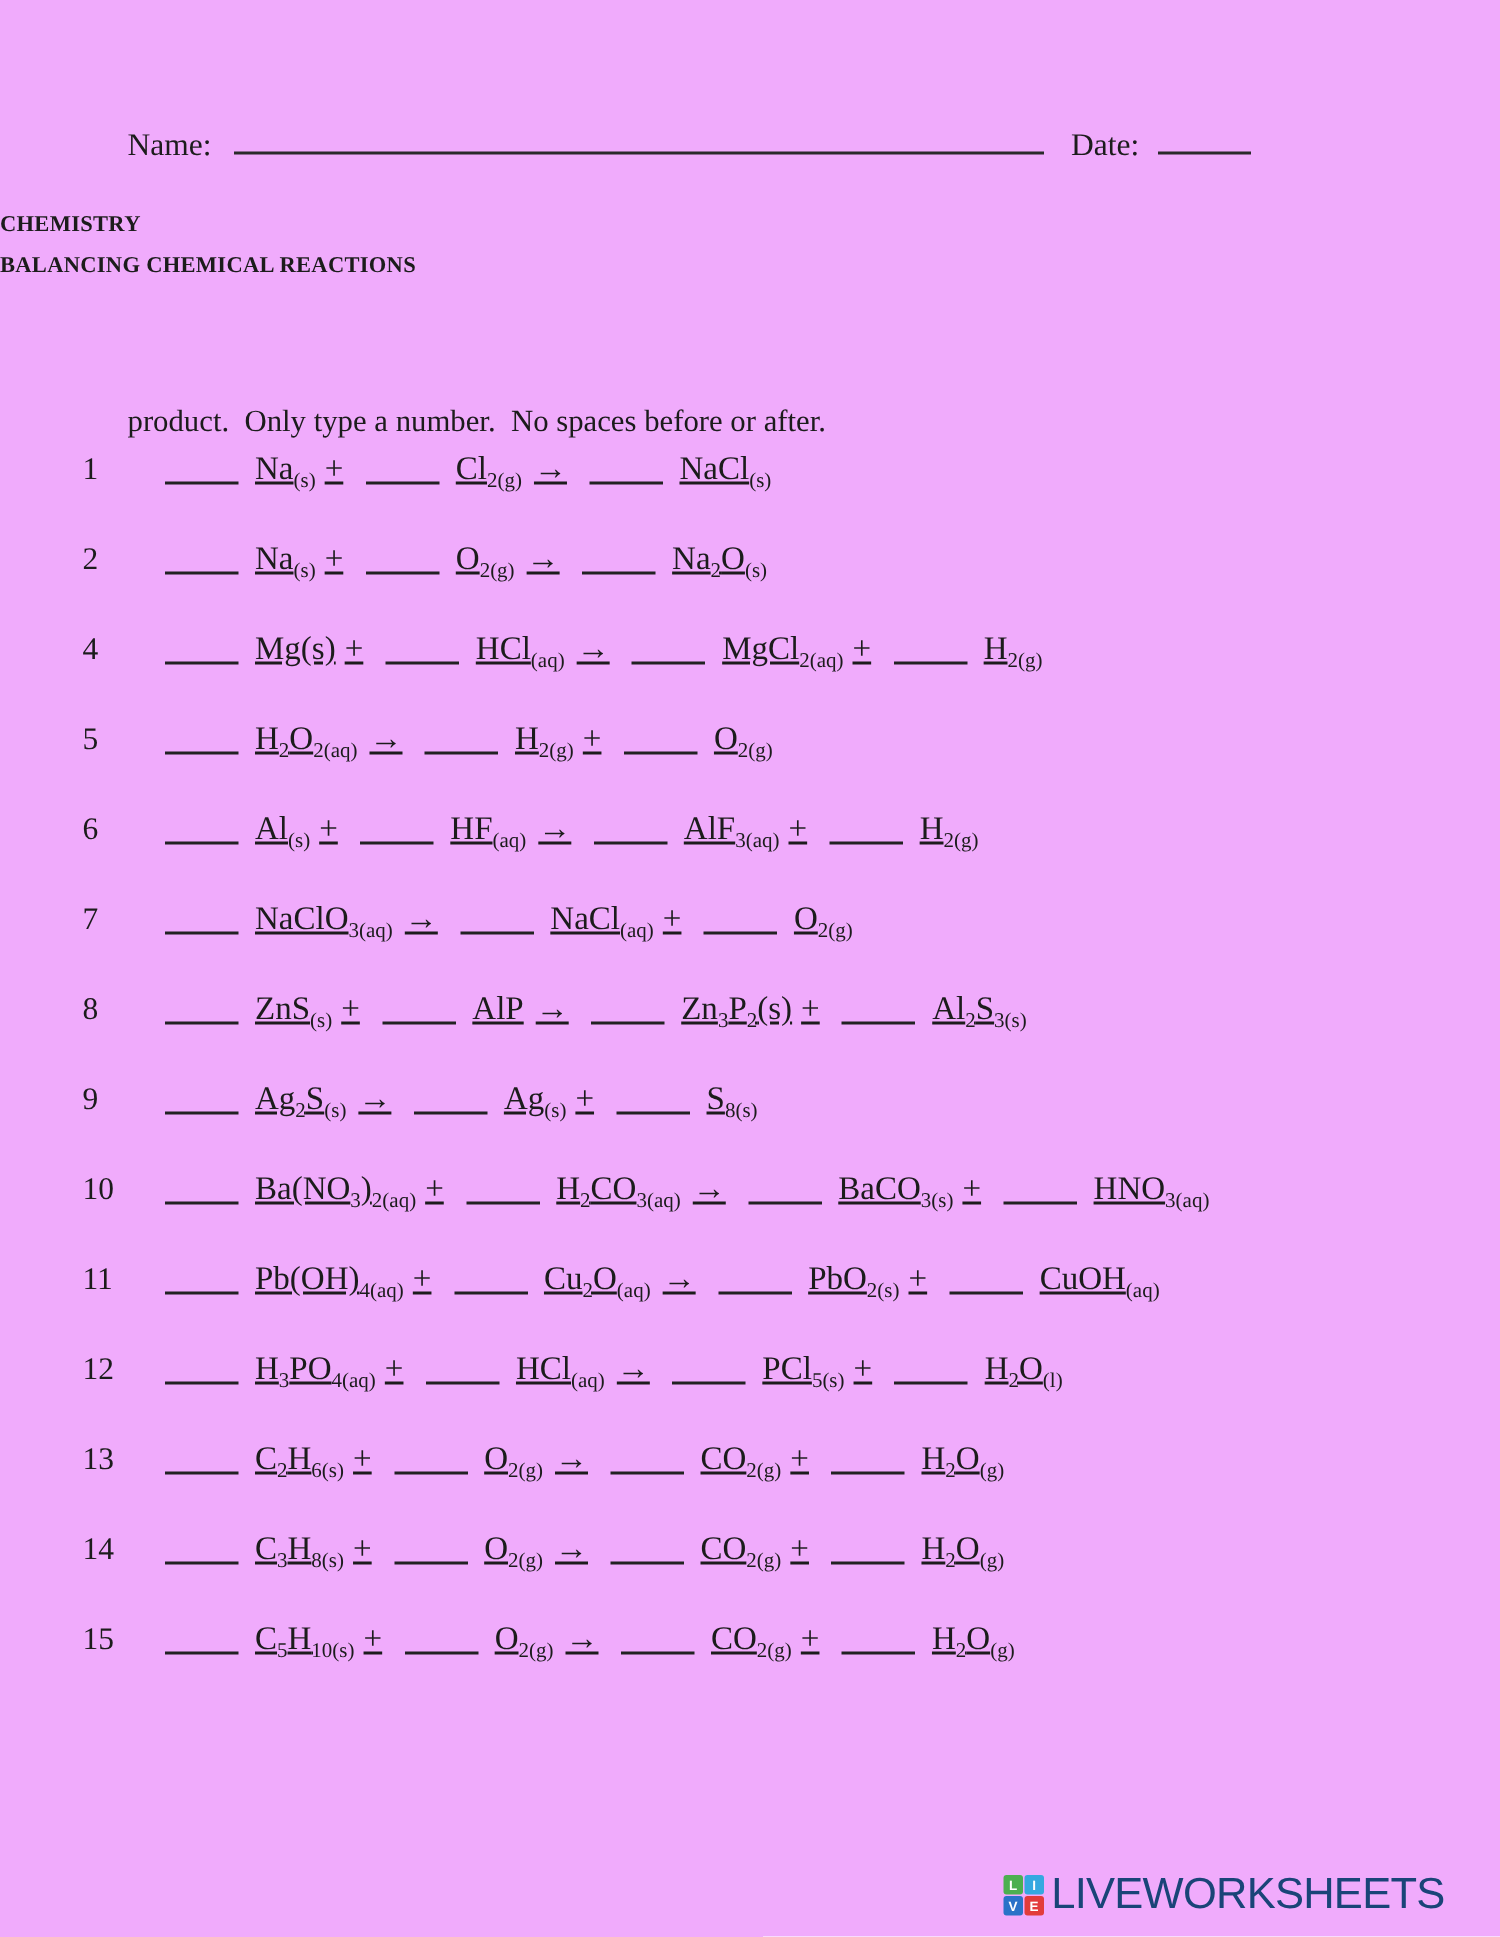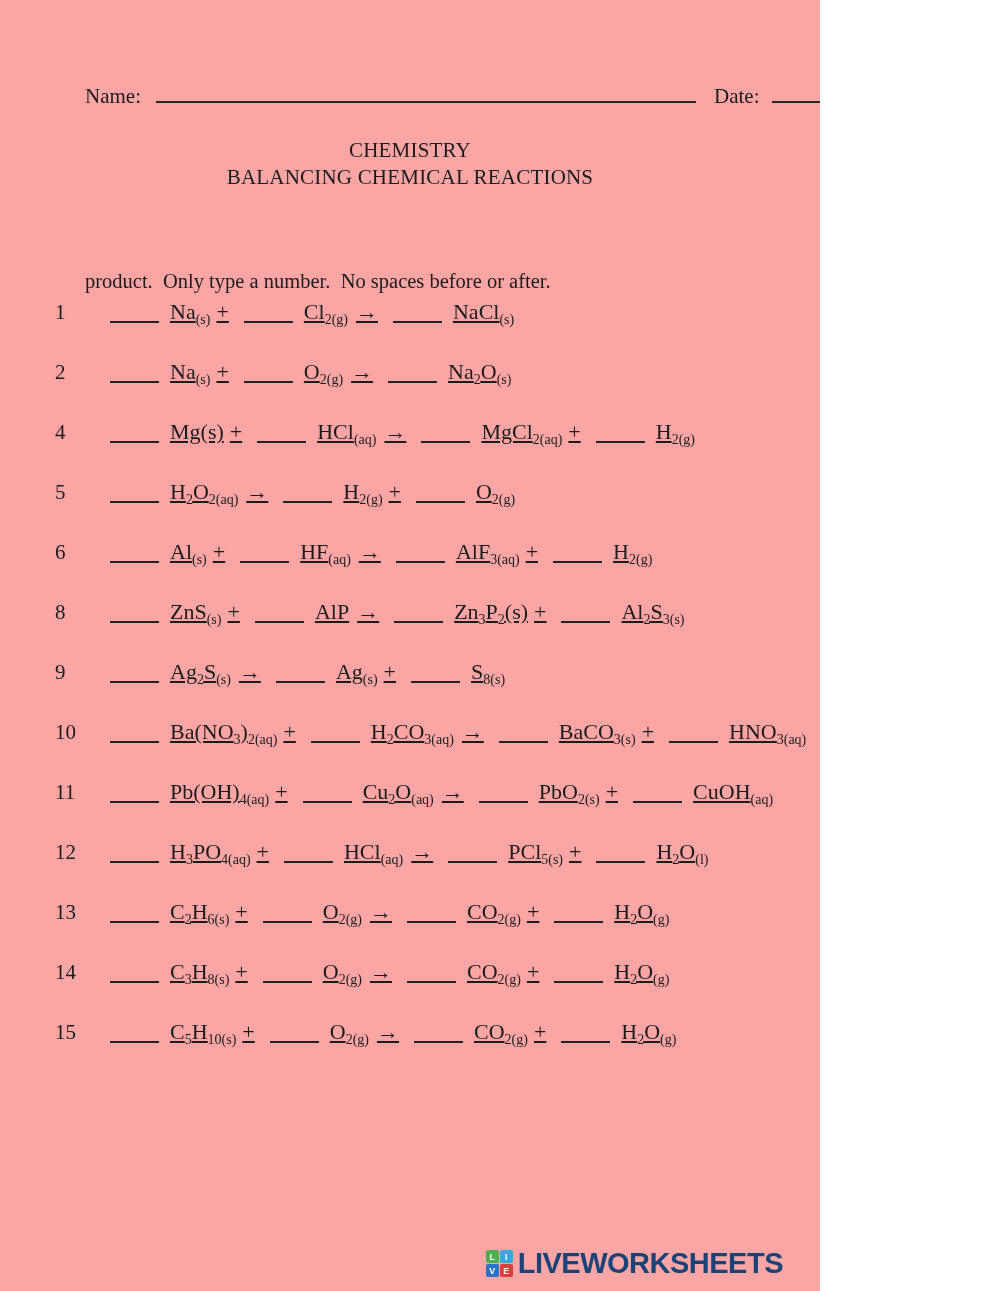--- a/index.html
+++ b/index.html
@@ -1,19 +1,19 @@
 <!DOCTYPE html>
 <html><head>
 <meta charset="utf-8">
 <style>
   html,body{margin:0;padding:0;background:#ffffff;}
   .page{
     position:relative;
-    width:820px;height:1291px;
-    background:#fca5a5;
+    width:1000px;height:1291px;
+    background:#f0abfc;
     font-family:"Liberation Serif","DejaVu Serif",serif;
     color:#1c1c1c;
     overflow:hidden;
   }
   
   .name-row{
     position:absolute;top:84px;left:85px;
     display:flex;align-items:baseline;
     font-size:21px;
   }
@@ -21,22 +21,22 @@
     display:inline-block;
     border-bottom:2px solid #2a2a2a;
     margin-bottom:-4px;
   }
   .uline.long{width:540px;margin-left:15px;}
   .uline.short{width:62px;margin-left:13px;}
   .date-label{margin-left:18px;}
   
   .title{
     position:absolute;top:137px;left:0;width:100%;
-    text-align:center;font-weight:normal;
-    font-size:21px;line-height:27px;
+    font-weight:bold;
+    font-size:15px;line-height:27px;
     letter-spacing:.2px;
   }
   
   .instructions{
     position:absolute;top:211px;left:85px;width:840px;
     font-size:20.5px;line-height:28px;
     white-space:pre-wrap;
   }
   
   .eq-list{position:absolute;top:282px;left:55px;right:0;text-decoration:underline;}
@@ -65,21 +65,21 @@
     grid-template-columns:13px 13px;
     grid-template-rows:13px 13px;
     gap:1px;margin-right:5px;
   }
   .logo-cell{
     display:flex;align-items:center;justify-content:center;
     color:#ffffff;font-size:9px;font-weight:bold;
     border-radius:2px;
   }
   .brand{
-    font-size:29px;font-weight:bold;
+    font-size:29px;font-weight:normal;
     letter-spacing:-0.5px;
   }
 </style>
 </head>
 <body>
 
 <div class="page">
 
   <div class="name-row">
     <span>Name:</span>
@@ -96,20 +96,21 @@
   <div class="instructions">
     <div>product.  Only type a number.  No spaces before or after.</div>
   </div>
 
   <div class="eq-list">
       <div class="eq-row"><span class="eq-num">1</span><span class="blank"></span><span class="ftxt">Na</span><sub class="fsub">(s)</sub><span class="op">+</span><span class="blank"></span><span class="ftxt">Cl</span><sub class="fsub">2(g)</sub><span class="arrow">→</span><span class="blank"></span><span class="ftxt">NaCl</span><sub class="fsub">(s)</sub></div>
       <div class="eq-row"><span class="eq-num">2</span><span class="blank"></span><span class="ftxt">Na</span><sub class="fsub">(s)</sub><span class="op">+</span><span class="blank"></span><span class="ftxt">O</span><sub class="fsub">2(g)</sub><span class="arrow">→</span><span class="blank"></span><span class="ftxt">Na</span><sub class="fsub">2</sub><span class="ftxt">O</span><sub class="fsub">(s)</sub></div>
       <div class="eq-row"><span class="eq-num">4</span><span class="blank"></span><span class="ftxt">Mg(s)</span><span class="op">+</span><span class="blank"></span><span class="ftxt">HCl</span><sub class="fsub">(aq)</sub><span class="arrow">→</span><span class="blank"></span><span class="ftxt">MgCl</span><sub class="fsub">2(aq)</sub><span class="op">+</span><span class="blank"></span><span class="ftxt">H</span><sub class="fsub">2(g)</sub></div>
       <div class="eq-row"><span class="eq-num">5</span><span class="blank"></span><span class="ftxt">H</span><sub class="fsub">2</sub><span class="ftxt">O</span><sub class="fsub">2(aq)</sub><span class="arrow">→</span><span class="blank"></span><span class="ftxt">H</span><sub class="fsub">2(g)</sub><span class="op">+</span><span class="blank"></span><span class="ftxt">O</span><sub class="fsub">2(g)</sub></div>
       <div class="eq-row"><span class="eq-num">6</span><span class="blank"></span><span class="ftxt">Al</span><sub class="fsub">(s)</sub><span class="op">+</span><span class="blank"></span><span class="ftxt">HF</span><sub class="fsub">(aq)</sub><span class="arrow">→</span><span class="blank"></span><span class="ftxt">AlF</span><sub class="fsub">3(aq)</sub><span class="op">+</span><span class="blank"></span><span class="ftxt">H</span><sub class="fsub">2(g)</sub></div>
+      <div class="eq-row"><span class="eq-num">7</span><span class="blank"></span><span class="ftxt">NaClO</span><sub class="fsub">3(aq)</sub><span class="arrow">→</span><span class="blank"></span><span class="ftxt">NaCl</span><sub class="fsub">(aq)</sub><span class="op">+</span><span class="blank"></span><span class="ftxt">O</span><sub class="fsub">2(g)</sub></div>
       <div class="eq-row"><span class="eq-num">8</span><span class="blank"></span><span class="ftxt">ZnS</span><sub class="fsub">(s)</sub><span class="op">+</span><span class="blank"></span><span class="ftxt">AlP</span><span class="arrow">→</span><span class="blank"></span><span class="ftxt">Zn</span><sub class="fsub">3</sub><span class="ftxt">P</span><sub class="fsub">2</sub><span class="ftxt">(s)</span><span class="op">+</span><span class="blank"></span><span class="ftxt">Al</span><sub class="fsub">2</sub><span class="ftxt">S</span><sub class="fsub">3(s)</sub></div>
       <div class="eq-row"><span class="eq-num">9</span><span class="blank"></span><span class="ftxt">Ag</span><sub class="fsub">2</sub><span class="ftxt">S</span><sub class="fsub">(s)</sub><span class="arrow">→</span><span class="blank"></span><span class="ftxt">Ag</span><sub class="fsub">(s)</sub><span class="op">+</span><span class="blank"></span><span class="ftxt">S</span><sub class="fsub">8(s)</sub></div>
       <div class="eq-row"><span class="eq-num">10</span><span class="blank"></span><span class="ftxt">Ba(NO</span><sub class="fsub">3</sub><span class="ftxt">)</span><sub class="fsub">2(aq)</sub><span class="op">+</span><span class="blank"></span><span class="ftxt">H</span><sub class="fsub">2</sub><span class="ftxt">CO</span><sub class="fsub">3(aq)</sub><span class="arrow">→</span><span class="blank"></span><span class="ftxt">BaCO</span><sub class="fsub">3(s)</sub><span class="op">+</span><span class="blank"></span><span class="ftxt">HNO</span><sub class="fsub">3(aq)</sub></div>
       <div class="eq-row"><span class="eq-num">11</span><span class="blank"></span><span class="ftxt">Pb(OH)</span><sub class="fsub">4(aq)</sub><span class="op">+</span><span class="blank"></span><span class="ftxt">Cu</span><sub class="fsub">2</sub><span class="ftxt">O</span><sub class="fsub">(aq)</sub><span class="arrow">→</span><span class="blank"></span><span class="ftxt">PbO</span><sub class="fsub">2(s)</sub><span class="op">+</span><span class="blank"></span><span class="ftxt">CuOH</span><sub class="fsub">(aq)</sub></div>
       <div class="eq-row"><span class="eq-num">12</span><span class="blank"></span><span class="ftxt">H</span><sub class="fsub">3</sub><span class="ftxt">PO</span><sub class="fsub">4(aq)</sub><span class="op">+</span><span class="blank"></span><span class="ftxt">HCl</span><sub class="fsub">(aq)</sub><span class="arrow">→</span><span class="blank"></span><span class="ftxt">PCl</span><sub class="fsub">5(s)</sub><span class="op">+</span><span class="blank"></span><span class="ftxt">H</span><sub class="fsub">2</sub><span class="ftxt">O</span><sub class="fsub">(l)</sub></div>
       <div class="eq-row"><span class="eq-num">13</span><span class="blank"></span><span class="ftxt">C</span><sub class="fsub">2</sub><span class="ftxt">H</span><sub class="fsub">6(s)</sub><span class="op">+</span><span class="blank"></span><span class="ftxt">O</span><sub class="fsub">2(g)</sub><span class="arrow">→</span><span class="blank"></span><span class="ftxt">CO</span><sub class="fsub">2(g)</sub><span class="op">+</span><span class="blank"></span><span class="ftxt">H</span><sub class="fsub">2</sub><span class="ftxt">O</span><sub class="fsub">(g)</sub></div>
       <div class="eq-row"><span class="eq-num">14</span><span class="blank"></span><span class="ftxt">C</span><sub class="fsub">3</sub><span class="ftxt">H</span><sub class="fsub">8(s)</sub><span class="op">+</span><span class="blank"></span><span class="ftxt">O</span><sub class="fsub">2(g)</sub><span class="arrow">→</span><span class="blank"></span><span class="ftxt">CO</span><sub class="fsub">2(g)</sub><span class="op">+</span><span class="blank"></span><span class="ftxt">H</span><sub class="fsub">2</sub><span class="ftxt">O</span><sub class="fsub">(g)</sub></div>
       <div class="eq-row"><span class="eq-num">15</span><span class="blank"></span><span class="ftxt">C</span><sub class="fsub">5</sub><span class="ftxt">H</span><sub class="fsub">10(s)</sub><span class="op">+</span><span class="blank"></span><span class="ftxt">O</span><sub class="fsub">2(g)</sub><span class="arrow">→</span><span class="blank"></span><span class="ftxt">CO</span><sub class="fsub">2(g)</sub><span class="op">+</span><span class="blank"></span><span class="ftxt">H</span><sub class="fsub">2</sub><span class="ftxt">O</span><sub class="fsub">(g)</sub></div>
     </div>
 

